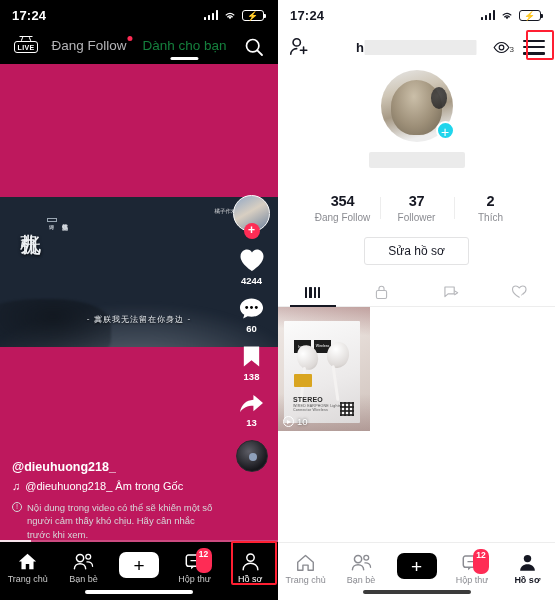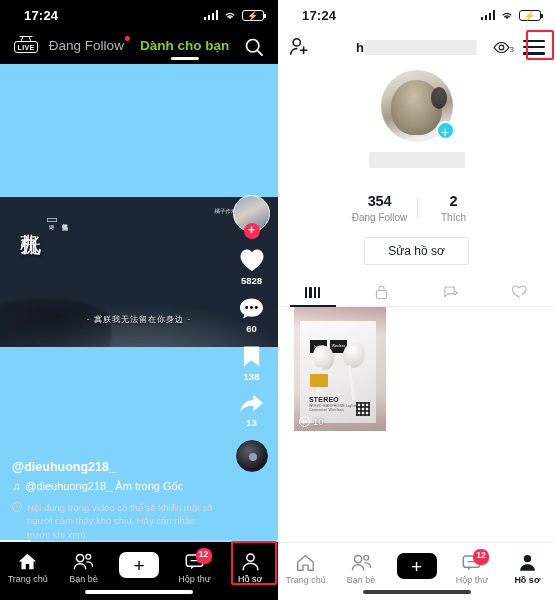--- a/index.html
+++ b/index.html
@@ -23,21 +23,21 @@
     position: relative;
     width: 277px; height: 600px;
     background: #fff;
     color: #161823;
     overflow: hidden;
   }
 
   
   .statusbar {
     height: 30px; display: flex; align-items: center;
-    justify-content: space-between; padding: 0 14px 0 24px;
+    justify-content: space-between; padding: 0 14px 0 12px;
   }
   .sb-time { font-size: 13px; font-weight: bold; letter-spacing: .2px; }
   .sb-right { display: flex; align-items: center; gap: 5px; }
   .bars { display: flex; align-items: flex-end; gap: 1.5px; height: 10px; }
   .bars i { display:block; width: 2.5px; border-radius: .5px; background: currentColor; }
   .bars i:nth-child(1){ height:3px } .bars i:nth-child(2){ height:5px }
   .bars i:nth-child(3){ height:7.5px } .bars i:nth-child(4){ height:10px }
   .wifi { width: 14px; height: 11px; position: relative; }
   .batt {
     width: 22px; height: 11px; border: 1.3px solid currentColor;
@@ -79,35 +79,35 @@
   .live-badge .lv-hat::after  { right: 2px; transform: rotate(-22deg); }
 
   .tabs-feed {
     position: absolute; left: 50%; transform: translateX(-50%);
     display: flex; align-items: center; gap: 16px;
   }
   .tab-feed {
     font-size: 13.5px; color: #b5b5b8; position: relative; padding-bottom: 4px;
     white-space: nowrap;
   }
-  .tab-feed.active { color: #84cc16; font-weight: bold; }
+  .tab-feed.active { color: #15803d; font-weight: normal; }
   .tab-feed.active::after {
     content: ''; position: absolute; left: 50%; transform: translateX(-50%);
     bottom: -3px; width: 28px; height: 2.5px; background: #fff; border-radius: 2px;
   }
   .reddot {
     position: absolute; top: -2px; right: -6px;
     width: 5.5px; height: 5.5px; border-radius: 50%; background: #fe2c55;
   }
   .search-ico { margin-left: auto; width: 20px; height: 20px; }
 
   
   .video-stage {
     position: absolute; left: 0; right: 0; top: 64px; bottom: 0;
-    background: #7dd3fc;
+    background: #be185d;
   }
   .video-frame {
     position: absolute; left: 0; right: 0; top: 133px; height: 150px;
     background:
       radial-gradient(ellipse 150% 80% at 50% 115%, rgba(150,160,170,.55) 0%, rgba(80,95,115,.15) 45%, rgba(0,0,0,0) 70%),
       radial-gradient(ellipse 60% 40% at 48% 22%, rgba(40,55,75,.85) 0%, rgba(16,24,38,0) 65%),
       linear-gradient(170deg, #16202e 0%, #1a2troll 0%, #1b2737 35%, #25333f 65%, #31404c 100%);
     background-color: #1c2634;
     overflow: hidden;
   }
@@ -232,21 +232,21 @@
     font-size: 19px; color: #000; font-weight: 300; line-height: 1;
   }
   .tb-plus::before, .tb-plus::after {
     content:''; position:absolute; top:0; width: 9px; height: 26px; border-radius: 7px;
     z-index: -1;
   }
   .tb-plus::before { left: -4px; background: #25f4ee; }
   .tb-plus::after  { right: -4px; background: #fe2c55; }
   .tb-badge {
     position: absolute; top: 0px; right: 50%; margin-right: -17px;
-    min-width: 16px; height: 16px; padding: 0 3px;
+    min-width: 16px; height: 25px; padding: 0 3px;
     background: #fe2c55; color: #fff; border-radius: 7px;
     font-size: 8.5px; line-height: 13px; text-align: center; font-weight: bold;
   }
   .redbox {
     position: absolute; border: 2.5px solid #ff1f32; border-radius: 2px;
     pointer-events: none; z-index: 20;
   }
   .home-indicator {
     position: absolute; bottom: 6px; left: 50%; transform: translateX(-50%);
     width: 108px; height: 4px; border-radius: 3px;
@@ -336,21 +336,21 @@
     position: relative; color: #b6b7bb;
   }
   .ptab.active { color: #161823; }
   .ptab.active::after {
     content:''; position:absolute; bottom: -.5px; left: 50%; transform: translateX(-50%);
     width: 46px; height: 2px; background: #161823;
   }
   .grid-ico { display:flex; gap: 2px; align-items: flex-end; }
   .grid-ico i { display:block; width: 2.2px; height: 11px; background: currentColor; border-radius: .5px; }
 
-  .vid-grid { display: flex; padding-left: 16px; }
+  .vid-grid { display: flex; }
   .vid-cell {
     width: 92px; height: 124px; position: relative; overflow: hidden;
     background: #d9cfc9;
   }
   .vid-photo {
     position:absolute; inset:0;
     background:
       linear-gradient(185deg, rgba(160,110,110,.55) 0%, rgba(225,215,210,0) 22%),
       linear-gradient(0deg, rgba(120,80,80,.35) 0%, rgba(255,255,255,0) 30%),
       linear-gradient(150deg,#efe9e6 0%, #e6ddd8 40%, #cfc2bc 100%);
@@ -484,21 +484,21 @@
     </div>
 
     <div class="rail">
       <div class="rail-avatar">
         <span class="plus">+</span>
       </div>
       <div class="rail-item">
         <svg viewBox="0 0 28 26" width="28" height="26">
             <path d="M14 24S2.5 17 2.5 9.5C2.5 5.4 5.6 2.6 9.1 2.6c2.2 0 4 1.2 4.9 2.9.9-1.7 2.7-2.9 4.9-2.9 3.5 0 6.6 2.8 6.6 6.9C25.5 17 14 24 14 24z" fill="#fff"></path>
           </svg>
-        <span class="cnt">5828</span>
+        <span class="cnt">4244</span>
       </div>
       <div class="rail-item">
         <svg viewBox="0 0 28 26" width="27" height="25">
             <path d="M14 2.5C7.4 2.5 2 6.8 2 12.1c0 3 1.7 5.7 4.5 7.4L5.3 23.5l4.7-2.4c1.3.3 2.6.5 4 .5 6.6 0 12-4.3 12-9.5S20.6 2.5 14 2.5z" fill="#fff"></path>
             <circle cx="9" cy="12" r="1.5" fill="#000"></circle>
             <circle cx="14" cy="12" r="1.5" fill="#000"></circle>
             <circle cx="19" cy="12" r="1.5" fill="#000"></circle>
           </svg>
         <span class="cnt">60</span>
       </div>
@@ -630,20 +630,24 @@
     <div class="avatar-wrap">
       <div class="avatar"></div>
       <span class="avatar-plus">+</span>
     </div>
     <div class="handle-redact"></div>
 
     <div class="stats">
       <div class="stat">
         <div class="num">354</div>
         <div class="lbl">Đang Follow</div>
+      </div>
+      <div class="stat">
+        <div class="num">37</div>
+        <div class="lbl">Follower</div>
       </div>
       <div class="stat">
         <div class="num">2</div>
         <div class="lbl">Thích</div>
       </div>
     </div>
 
     <div class="edit-btn">Sửa hồ sơ</div>
 
     <div class="prof-tabs">

